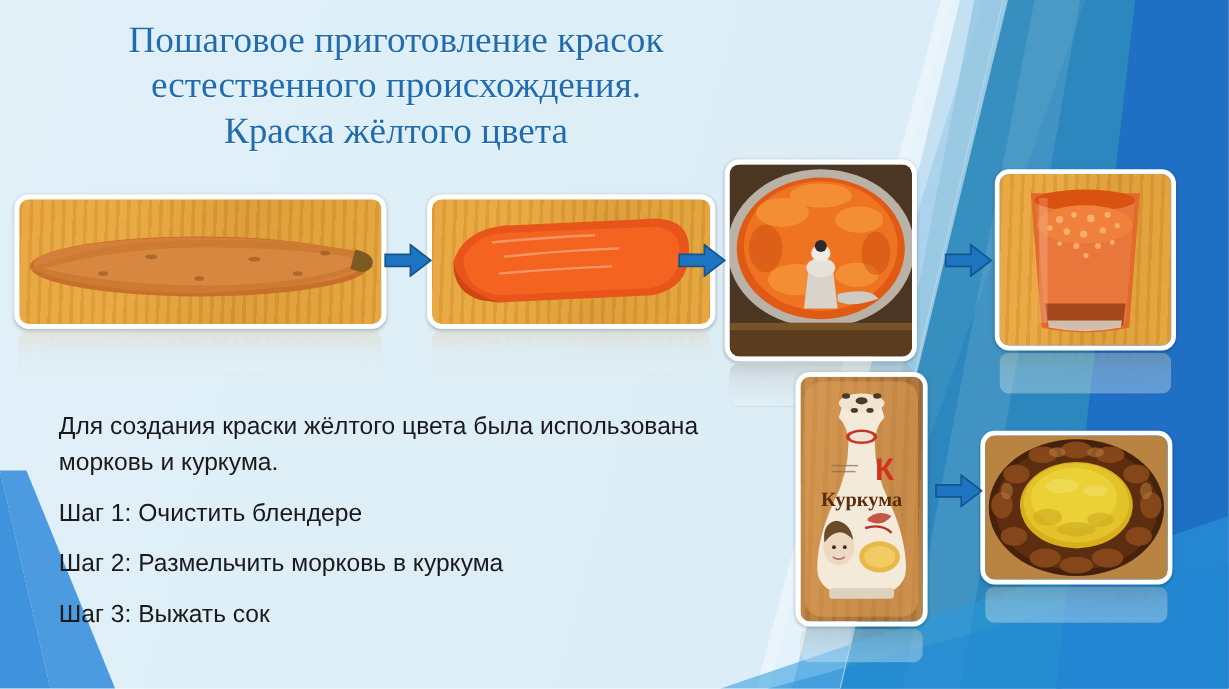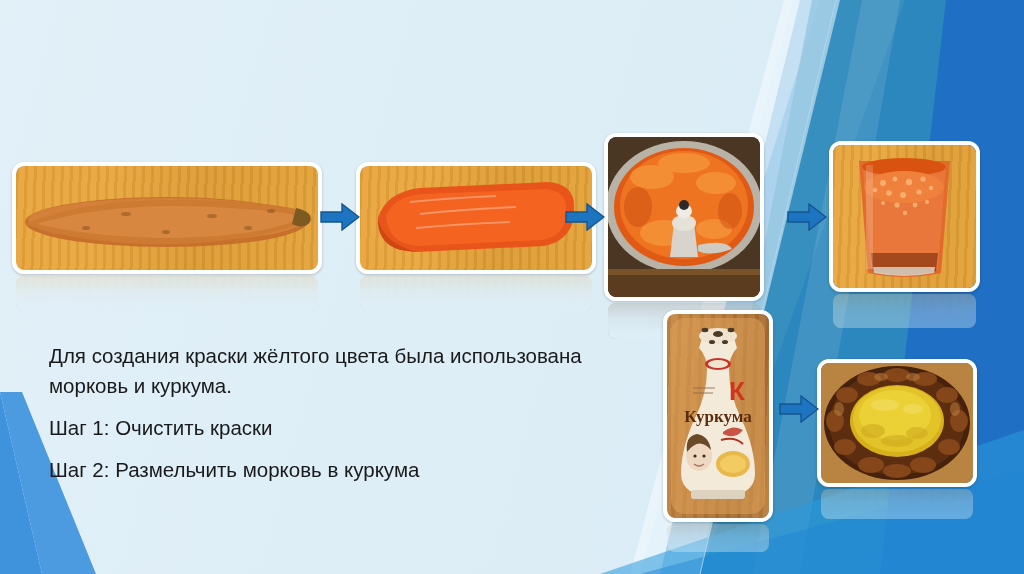--- a/index.html
+++ b/index.html
@@ -82,20 +82,23 @@
     <polygon points="812,0 962,0 885,574 700,574" fill="#2b87b8" opacity=".85"></polygon>
     <polygon points="946,0 1024,0 1024,574 880,574" fill="#1f6fc4"></polygon>
     <polygon points="793,0 840,0 700,574 640,574" fill="#bcdcf0" opacity=".75"></polygon>
     <polygon points="784,0 800,0 660,574 630,574" fill="#eaf5fc" opacity=".9"></polygon>
     <polygon points="862,0 900,0 800,574 752,574" fill="#ffffff" opacity=".10"></polygon>
     <polygon points="600,574 1024,430 1024,574" fill="#2a9bde" opacity=".55"></polygon>
     <polygon points="640,574 1024,470 1024,574" fill="#1f84d2" opacity=".45"></polygon>
     <line x1="836" y1="0" x2="700" y2="574" stroke="#b9d8ea" stroke-width="1" opacity=".8"></line>
   </svg>
 
+  <div id="title">Пошаговое приготовление красок
+естественного происхождения.
+Краска жёлтого цвета</div>
 
   <div class="photo" style="left:12px;top:162px;width:310px;height:112px;">
     <div class="inner wood">
       <svg width="302" height="104" viewBox="0 0 302 104" style="position:absolute;left:0;top:0;">
         <ellipse cx="150" cy="56" rx="141" ry="25" fill="#c7702c"></ellipse>
         <ellipse cx="150" cy="54" rx="138" ry="22" fill="#d4803a"></ellipse>
         <path d="M9 58 Q70 33 160 34 Q240 34 285 44 Q295 49 288 55 Q250 74 160 78 Q70 80 9 58 Z" fill="#cd7a33"></path>
         <path d="M20 58 Q80 40 160 40 Q230 41 275 48 Q282 52 276 56 Q240 70 160 72 Q80 72 20 58 Z" fill="#da8b42" opacity=".8"></path>
         <path d="M280 42 q18 4 14 14 q-6 8 -18 2 Z" fill="#7d5a22"></path>
         <g fill="#8a5420" opacity=".55">
@@ -292,17 +295,18 @@
   <svg class="arrow" style="left:787px;top:203px;" width="40" height="28" viewBox="0 0 40 28">
     <polygon points="1,9 22,9 22,1 39,14 22,27 22,19 1,19" fill="#1d74c0" stroke="#15558e" stroke-width="1.4"></polygon>
   </svg>
 
   <svg class="arrow" style="left:779px;top:395px;" width="40" height="28" viewBox="0 0 40 28">
     <polygon points="1,9 22,9 22,1 39,14 22,27 22,19 1,19" fill="#1d74c0" stroke="#15558e" stroke-width="1.4"></polygon>
   </svg>
 
   <div id="body">
     <p class="lead">Для создания краски жёлтого цвета была использована морковь и куркума.</p>
-    <p class="step">Шаг 1: Очистить краски</p>
+    <p class="step">Шаг 1: Очистить блендере</p>
     <p class="step">Шаг 2: Размельчить морковь в куркума</p>
+    <p class="step">Шаг 3: Выжать сок</p>
   </div>
 
 </div>
 
 </body></html>

